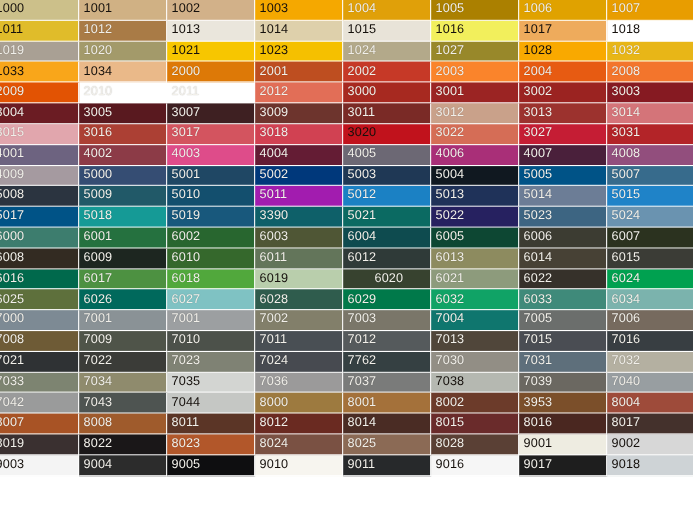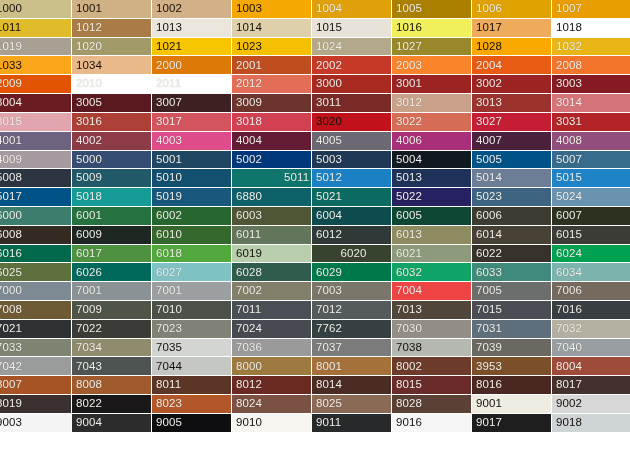--- a/index.html
+++ b/index.html
@@ -283,21 +283,21 @@
       </div>
       <div class="swatch light-text" style="background-color: rgb(43, 52, 64);">
         <span class="code">5008</span>
       </div>
       <div class="swatch light-text" style="background-color: rgb(33, 89, 104);">
         <span class="code">5009</span>
       </div>
       <div class="swatch light-text" style="background-color: rgb(19, 79, 110);">
         <span class="code">5010</span>
       </div>
-      <div class="swatch light-text" style="background-color: #0f766e; padding-left: 48px;">
+      <div class="swatch light-text" style="background-color: #a21caf;">
         <span class="code">5011</span>
       </div>
       <div class="swatch light-text" style="background-color: rgb(27, 129, 196);">
         <span class="code">5012</span>
       </div>
       <div class="swatch light-text" style="background-color: rgb(31, 50, 89);">
         <span class="code">5013</span>
       </div>
       <div class="swatch light-text" style="background-color: rgb(108, 125, 150);">
         <span class="code">5014</span>
@@ -308,21 +308,21 @@
       <div class="swatch light-text" style="background-color: rgb(0, 83, 135);">
         <span class="code">5017</span>
       </div>
       <div class="swatch light-text" style="background-color: rgb(21, 154, 150);">
         <span class="code">5018</span>
       </div>
       <div class="swatch light-text" style="background-color: rgb(24, 88, 124);">
         <span class="code">5019</span>
       </div>
       <div class="swatch light-text" style="background-color: rgb(14, 96, 105);">
-        <span class="code">6880</span>
+        <span class="code">3390</span>
       </div>
       <div class="swatch light-text" style="background-color: rgb(11, 106, 98);">
         <span class="code">5021</span>
       </div>
       <div class="swatch light-text" style="background-color: rgb(38, 33, 96);">
         <span class="code">5022</span>
       </div>
       <div class="swatch light-text" style="background-color: rgb(61, 101, 130);">
         <span class="code">5023</span>
       </div>
@@ -433,21 +433,21 @@
       </div>
       <div class="swatch light-text" style="background-color: rgb(156, 159, 161);">
         <span class="code">7001</span>
       </div>
       <div class="swatch light-text" style="background-color: rgb(130, 127, 106);">
         <span class="code">7002</span>
       </div>
       <div class="swatch light-text" style="background-color: rgb(122, 118, 105);">
         <span class="code">7003</span>
       </div>
-      <div class="swatch light-text" style="background-color: #ef4444;">
+      <div class="swatch light-text" style="background-color: #0f766e;">
         <span class="code">7004</span>
       </div>
       <div class="swatch light-text" style="background-color: rgb(107, 110, 108);">
         <span class="code">7005</span>
       </div>
       <div class="swatch light-text" style="background-color: rgb(118, 106, 94);">
         <span class="code">7006</span>
       </div>
       <div class="swatch light-text" style="background-color: rgb(110, 91, 54);">
         <span class="code">7008</span>

